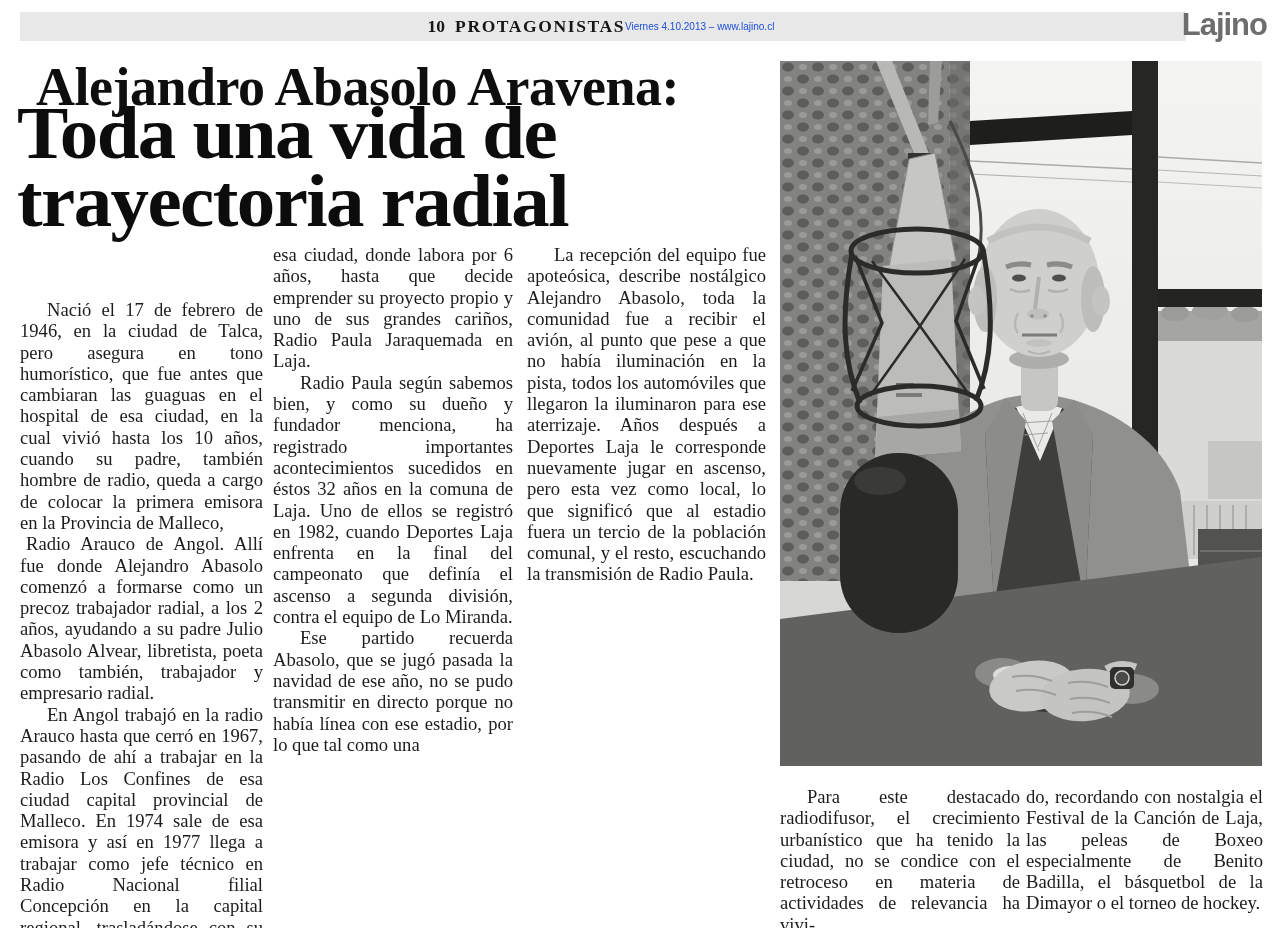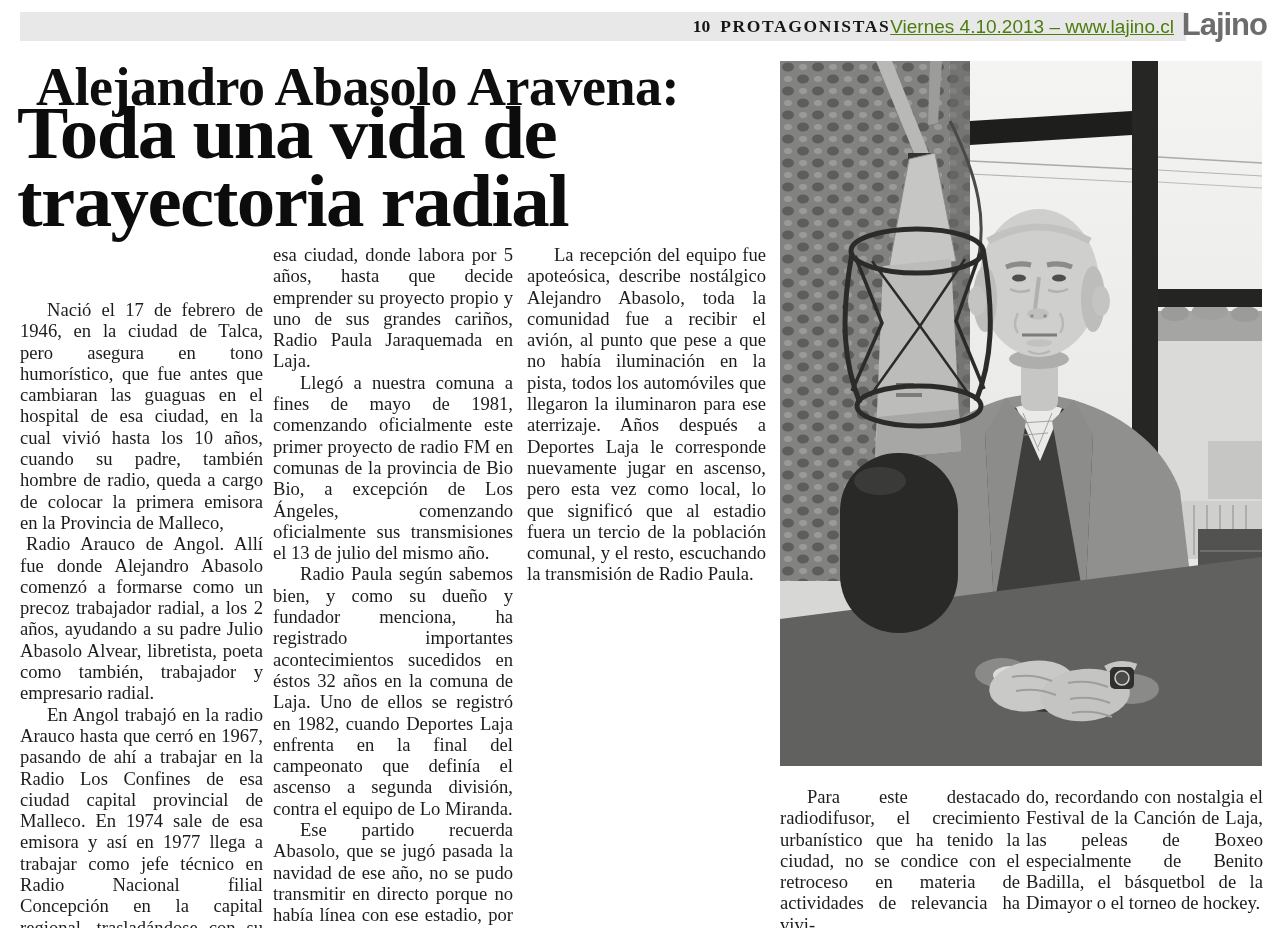--- a/index.html
+++ b/index.html
@@ -3,30 +3,30 @@
 <meta charset="utf-8">
 <style>
   html,body{margin:0;padding:0;}
   body{
     width:1280px;height:928px;position:relative;background:#ffffff;
     font-family:"Liberation Serif", serif;color:#1b1b1b;overflow:hidden;
   }
   
   .header-bar{
     position:absolute;left:20px;top:12px;width:1166px;height:29px;
-    background:#e8e8e8;display:flex;align-items:center;justify-content:flex-end;
+    background:#e8e8e8;display:flex;align-items:center;justify-content:center;
     padding:0 12px 0 8px;box-sizing:border-box;
   }
   .section-label{
     font-weight:bold;font-size:17.5px;letter-spacing:1.6px;color:#161616;
     font-family:"Liberation Serif", serif;
   }
   .section-label .pagenum{margin-right:10px;letter-spacing:0;}
   .date-line{
-    font-family:"Liberation Sans", sans-serif;font-size:19px;color:#4d7c0f;text-decoration:underline;
+    font-family:"Liberation Sans", sans-serif;font-size:10px;color:#1d4ed8;
   }
   .brand-logo{
     position:absolute;top:7px;right:13px;
     font-family:"Liberation Sans", sans-serif;font-weight:bold;
     font-size:31px;color:#6d6d6d;letter-spacing:-1px;
   }
   
   .kicker{
     position:absolute;left:20px;top:56px;
     font-size:54px;font-weight:bold;color:#0e0e0e;letter-spacing:-0.5px;
@@ -76,22 +76,21 @@
   <div>trayectoria radial</div>
 </div>
 
 <div class="col col1">
   <p class="ind">Nació el 17 de febrero de 1946, en la ciudad de Talca, pero asegura en tono humorístico, que fue antes que cambiaran las guaguas en el hospital de esa ciudad, en la cual vivió hasta los 10 años, cuando su padre, también hombre de radio, queda a cargo de colocar la primera emisora en la Provincia de Malleco,</p>
   <p class="half">Radio Arauco de Angol.  Allí fue donde Alejandro Abasolo comenzó a formarse como un precoz trabajador radial, a los 2 años, ayudando a su padre Julio Abasolo Alvear, libretista, poeta como también, trabajador y empresario radial.</p>
   <p class="ind">En Angol trabajó en la radio Arauco hasta que cerró en 1967, pasando de ahí a trabajar en la Radio Los Confines de esa ciudad capital provincial de Malleco.  En 1974 sale de esa emisora y así en 1977 llega a trabajar como jefe técnico en Radio Nacional filial Concepción en la capital regional, trasladándose con su familia hasta</p>
 </div>
 
 <div class="col col2">
-  <p>esa ciudad, donde labora por 5 años, hasta que decide emprender su proyecto propio y uno de sus grandes cariños, Radio Paula Jaraquemada en Laja.</p>
-  <p class="ind">Llegó a nuestra comuna a fines de mayo de 1981, comenzando oficialmente este primer proyecto de radio FM en comunas de la provincia de Bio Bio, a excepción de Los Ángeles, comenzando oficialmente sus transmisiones el 13 de julio del mismo año.</p>
+  <p>esa ciudad, donde labora por 6 años, hasta que decide emprender su proyecto propio y uno de sus grandes cariños, Radio Paula Jaraquemada en Laja.</p>
   <p class="ind">Radio Paula según sabemos bien, y como su dueño y fundador menciona, ha registrado importantes acontecimientos sucedidos en éstos 32 años en la comuna de Laja. Uno de ellos se registró en 1982, cuando Deportes Laja enfrenta en la final del campeonato que definía el ascenso a segunda división, contra el equipo de Lo Miranda.</p>
   <p class="ind">Ese partido recuerda Abasolo, que se jugó pasada la navidad de ese año, no se pudo transmitir en directo porque no había línea con ese estadio, por lo que tal como una</p>
 </div>
 
 <div class="col col3">
   <p class="ind">La recepción del equipo fue apoteósica, describe nostálgico Alejandro Abasolo, toda la comunidad fue a recibir el avión, al punto que pese a que no había iluminación en la pista, todos los automóviles que llegaron la iluminaron para ese aterrizaje.  Años después a Deportes Laja le corresponde nuevamente jugar en ascenso, pero esta vez como local, lo que significó que al estadio fuera un tercio de la población comunal, y el resto, escuchando la transmisión de Radio Paula.</p>
 </div>
 
 <div class="col col4">
   <p class="ind">Para este destacado radiodifusor, el crecimiento urbanístico que ha tenido la ciudad, no se condice con el retroceso en materia de actividades de relevancia ha vivi-</p>

